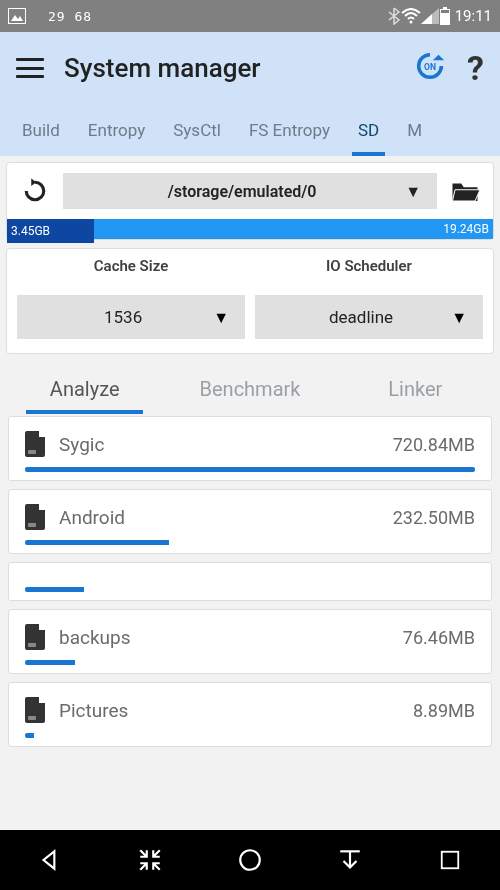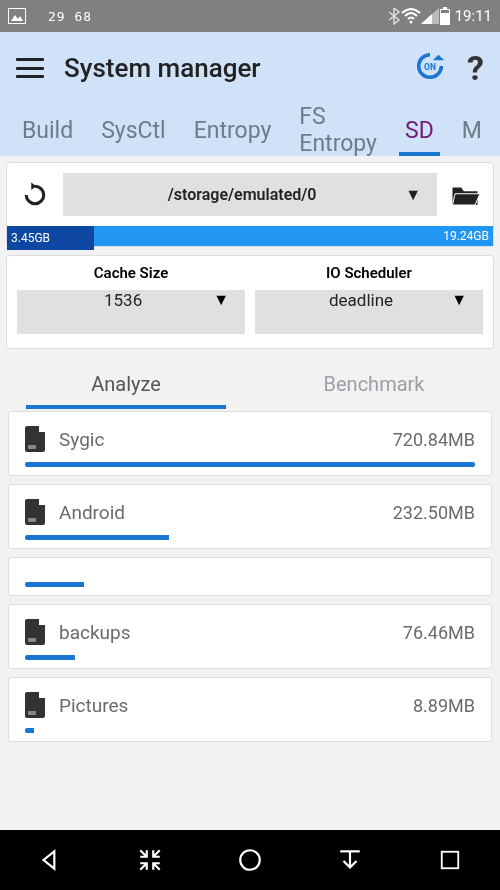--- a/index.html
+++ b/index.html
@@ -16,45 +16,45 @@
 .app-header { height: 72px; background: #cfe2f8; display: flex; align-items: center; padding: 0 16px; gap: 20px; }
 .hamburger { width: 28px; height: 20px; display: flex; flex-direction: column; justify-content: space-between; cursor: pointer; }
 .hamburger span { height: 3px; background: #222; border-radius: 1px; }
 .app-title { font-size: 26px; font-weight: 500; color: #222; }
 .header-spacer { flex: 1; }
 .sync-icon { color: #737373; cursor: pointer; }
 .help-icon { font-size: 34px; font-weight: 700; color: #333; cursor: pointer; }
 
 
 .tabs { height: 52px; background: #cfe2f8; display: flex; align-items: center; padding: 0 8px; overflow: hidden; }
-.tab { padding: 0 14px; font-size: 23px; color: #6f7b88; height: 100%; display: flex; align-items: center; cursor: pointer; position: relative; }
-.tab.active { color: #701a75; }
+.tab { padding: 0 14px; font-size: 17px; color: #6f7b88; height: 100%; display: flex; align-items: center; cursor: pointer; position: relative; }
+.tab.active { color: #0c4a6e; }
 .tab.active::after { content: ''; position: absolute; left: 8px; right: 8px; bottom: 0; height: 4px; background: #1976d2; }
 
 
 .content { padding: 6px 6px 0 6px; background: #f2f2f2; height: calc(890px - 32px - 72px - 52px - 60px); overflow: hidden; }
 .card { background: #fff; border: 1px solid #ddd; border-radius: 4px; margin-bottom: 8px; }
 
 
 .path-card { padding: 10px 10px 0 10px; position: relative; }
 .path-row { display: flex; align-items: center; gap: 10px; }
 .refresh-btn { width: 36px; height: 36px; display: flex; align-items: center; justify-content: center; cursor: pointer; }
-.path-select { flex: 1; height: 43px; background: #e0e0e0; display: flex; align-items: center; padding: 0 16px; cursor: pointer; }
+.path-select { flex: 1; height: 36px; background: #e0e0e0; display: flex; align-items: center; padding: 0 16px; cursor: pointer; }
 .path-select .path-text { flex: 1; text-align: center; font-size: 16px; font-weight: 600; color: #222; }
 .path-select .chev { font-size: 16px; color: #222; }
 .folder-btn { width: 36px; height: 36px; display: flex; align-items: center; justify-content: center; cursor: pointer; }
 .storage-bar-row { display: flex; height: 20px; margin: 10px -10px 0 -10px; font-size: 12px; color: #fff; }
 .storage-used { background: #0d47a1; padding: 12px 4px; display: flex; align-items: center; }
 .storage-free { background: #2196f3; flex: 1; padding: 0 4px; display: flex; align-items: center; justify-content: flex-end; }
 
 
 .settings-card { padding: 8px 10px 14px 10px; display: flex; gap: 10px; }
 .setting-col { flex: 1; text-align: center; }
-.setting-label { color: #000000; font-size: 15px; font-weight: 600; margin-bottom: 8px; }
-.setting-select { height: 44px; background: #e0e0e0; display: flex; padding: 0 16px; cursor: pointer; }
+.setting-label { color: #404040; font-size: 15px; font-weight: 600; margin-bottom: 20px; }
+.setting-select { height: 44px; background: #e0e0e0; display: flex; align-items: center; padding: 0 16px; cursor: pointer; }
 .setting-select .val { flex: 1; text-align: center; font-size: 17px; color: #222; }
 .setting-select .chev { font-size: 16px; }
 
 
 .subtabs { display: flex; height: 54px; align-items: center; background: #f2f2f2; gap: 8px; }
 .subtab { flex: 1; text-align: center; font-size: 20px; color: #9aa0a6; cursor: pointer; position: relative; height: 100%; display: flex; align-items: center; justify-content: center; }
 .subtab.active { color: #555; }
 .subtab.active::after { content: ''; position: absolute; left: 20px; right: 20px; bottom: 2px; height: 4px; background: #1976d2; }
 
 
@@ -130,22 +130,22 @@
         <path d="M12 4 A8 8 0 1 0 20 12" stroke="#1976d2" stroke-width="2.5" fill="none"></path>
         <polygon points="18,4 22,8 14,8" fill="#1976d2"></polygon>
         <text x="12" y="15" font-size="6" fill="#1976d2" text-anchor="middle" font-weight="bold">ON</text>
       </svg>
   </div>
   <div class="help-icon">?</div>
 </div>
 
 <div class="tabs">
   <div class="tab">Build</div>
+  <div class="tab">Entropy</div>
   <div class="tab">SysCtl</div>
-  <div class="tab">Entropy</div>
   <div class="tab">FS Entropy</div>
   <div class="tab active">SD</div>
   <div class="tab">M</div>
 </div>
 
 <div class="content">
 
   <div class="card path-card">
     <div class="path-row">
       <div class="refresh-btn">
@@ -184,20 +184,21 @@
       <div class="setting-select">
         <span class="val">deadline</span>
         <span class="chev">▼</span>
       </div>
     </div>
   </div>
 
   <div class="subtabs">
     <div class="subtab active">Analyze</div>
     <div class="subtab">Benchmark</div>
+    <div class="subtab">Linker</div>
   </div>
 
   <div class="file-list">
     <div class="file-item">
       <div class="file-row">
         <div class="sd-icon"></div>
         <div class="file-name">Sygic</div>
         <div class="file-size">720.84MB</div>
       </div>
       <div class="file-bar-track">

